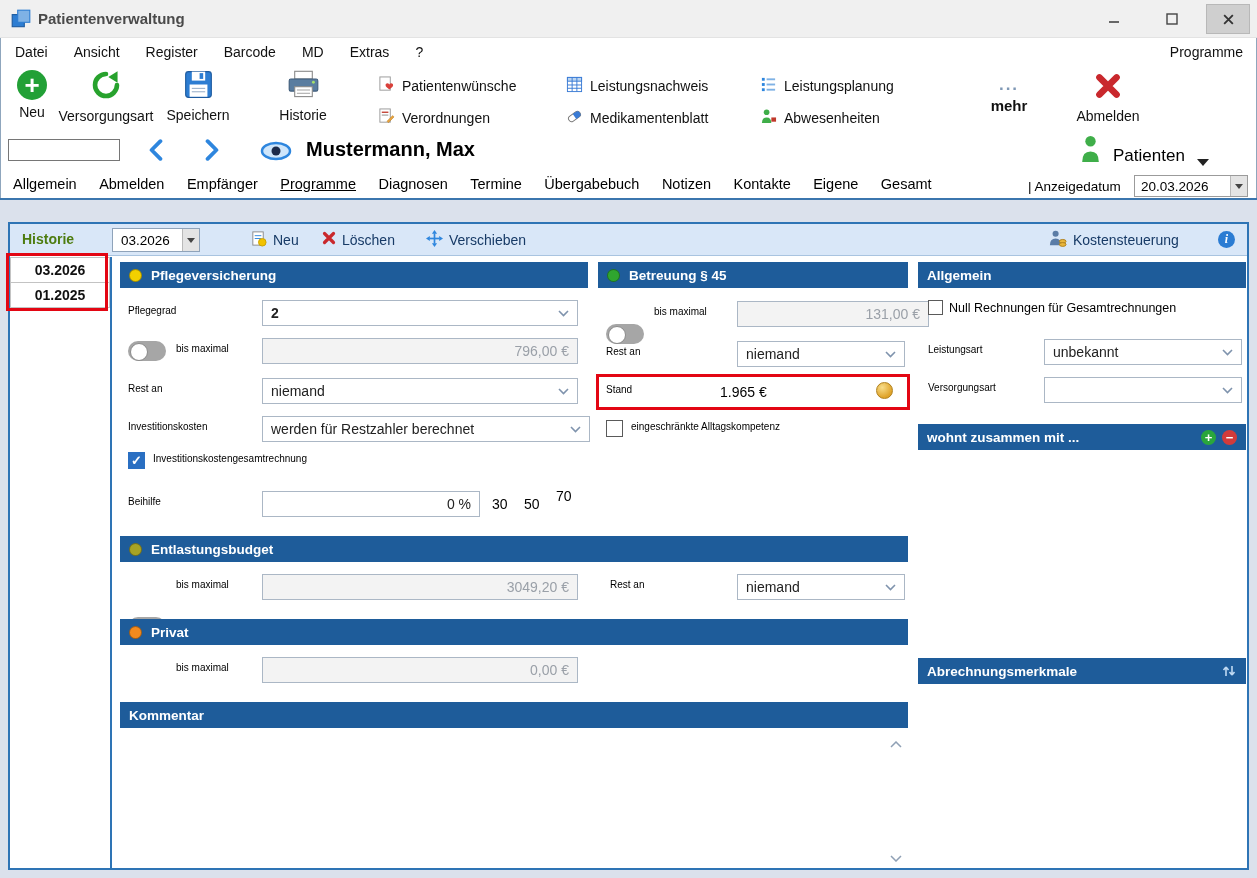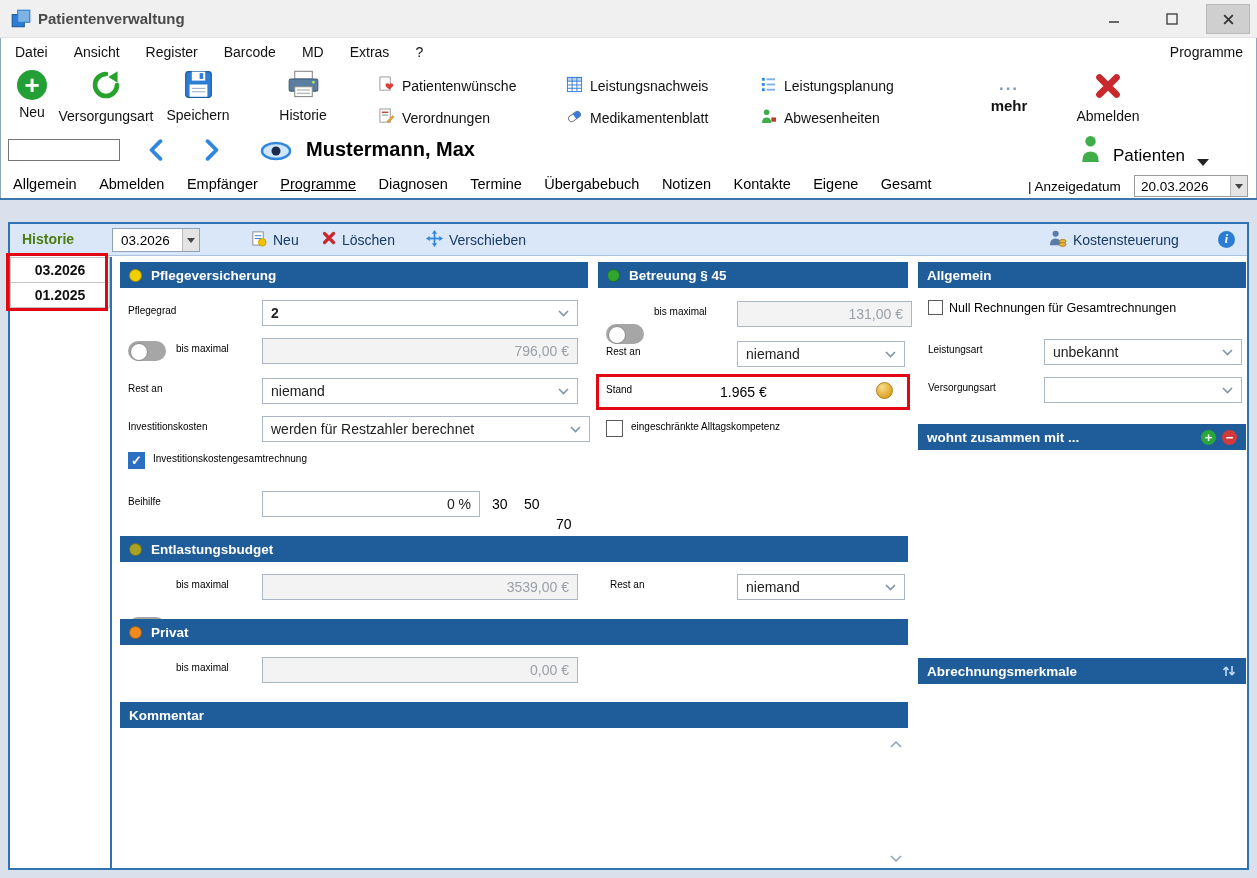--- a/index.html
+++ b/index.html
@@ -350,29 +350,29 @@
     </span>
 </div>
 <div class="a cb checked" style="left:128px;top:452px"></div>
 <span class="a flabel" style="left:153px;top:453px">Investitionskostengesamtrechnung</span>
 <span class="a flabel" style="left:128px;top:496px">Beihilfe</span>
 <div class="a field num" style="left:262px;top:491px;width:218px">
   <span>0 %</span>
 </div>
 <span class="a preset" style="left:492px;top:496px">30</span>
 <span class="a preset" style="left:524px;top:496px">50</span>
-<span class="a preset" style="left:556px;top:516px">70</span>
+<span class="a preset" style="left:556px;top:488px">70</span>
 
 <div class="a phead" style="left:598px;top:262px;width:310px">
   <span class="bullet" style="background:#2fa52f"></span>
   <span>Betreuung § 45</span>
 </div>
 <div class="a toggle" style="left:606px;top:304px"></div>
 <span class="a flabel" style="left:654px;top:306px">bis maximal</span>
-<div class="a field disabled" style="left:737px;top:301px;width:175px">
+<div class="a field disabled" style="left:737px;top:301px;width:192px">
   <span>131,00 €</span>
 </div>
 <span class="a flabel" style="left:606px;top:346px">Rest an</span>
 <div class="a field select" style="left:737px;top:341px;width:168px">
   <span>niemand</span>
   <span class="chev">
       <svg width="11" height="7">
         <polyline points="1,1 5.5,5.5 10,1" stroke="#7f93ad" stroke-width="1.6" fill="none"></polyline>
       </svg>
     </span>
@@ -383,21 +383,21 @@
 <div class="a cb" style="left:606px;top:420px"></div>
 <span class="a flabel" style="left:631px;top:421px">eingeschränkte Alltagskompetenz</span>
 
 <div class="a phead" style="left:120px;top:536px;width:788px">
   <span class="bullet" style="background:#a8a325"></span>
   <span>Entlastungsbudget</span>
 </div>
 <div class="a toggle" style="left:128px;top:577px"></div>
 <span class="a flabel" style="left:176px;top:579px">bis maximal</span>
 <div class="a field disabled" style="left:262px;top:574px;width:316px">
-  <span>3539,00 €</span>
+  <span>3049,20 €</span>
 </div>
 <span class="a flabel" style="left:610px;top:579px">Rest an</span>
 <div class="a field select" style="left:737px;top:574px;width:168px">
   <span>niemand</span>
   <span class="chev">
       <svg width="11" height="7">
         <polyline points="1,1 5.5,5.5 10,1" stroke="#7f93ad" stroke-width="1.6" fill="none"></polyline>
       </svg>
     </span>
 </div>

